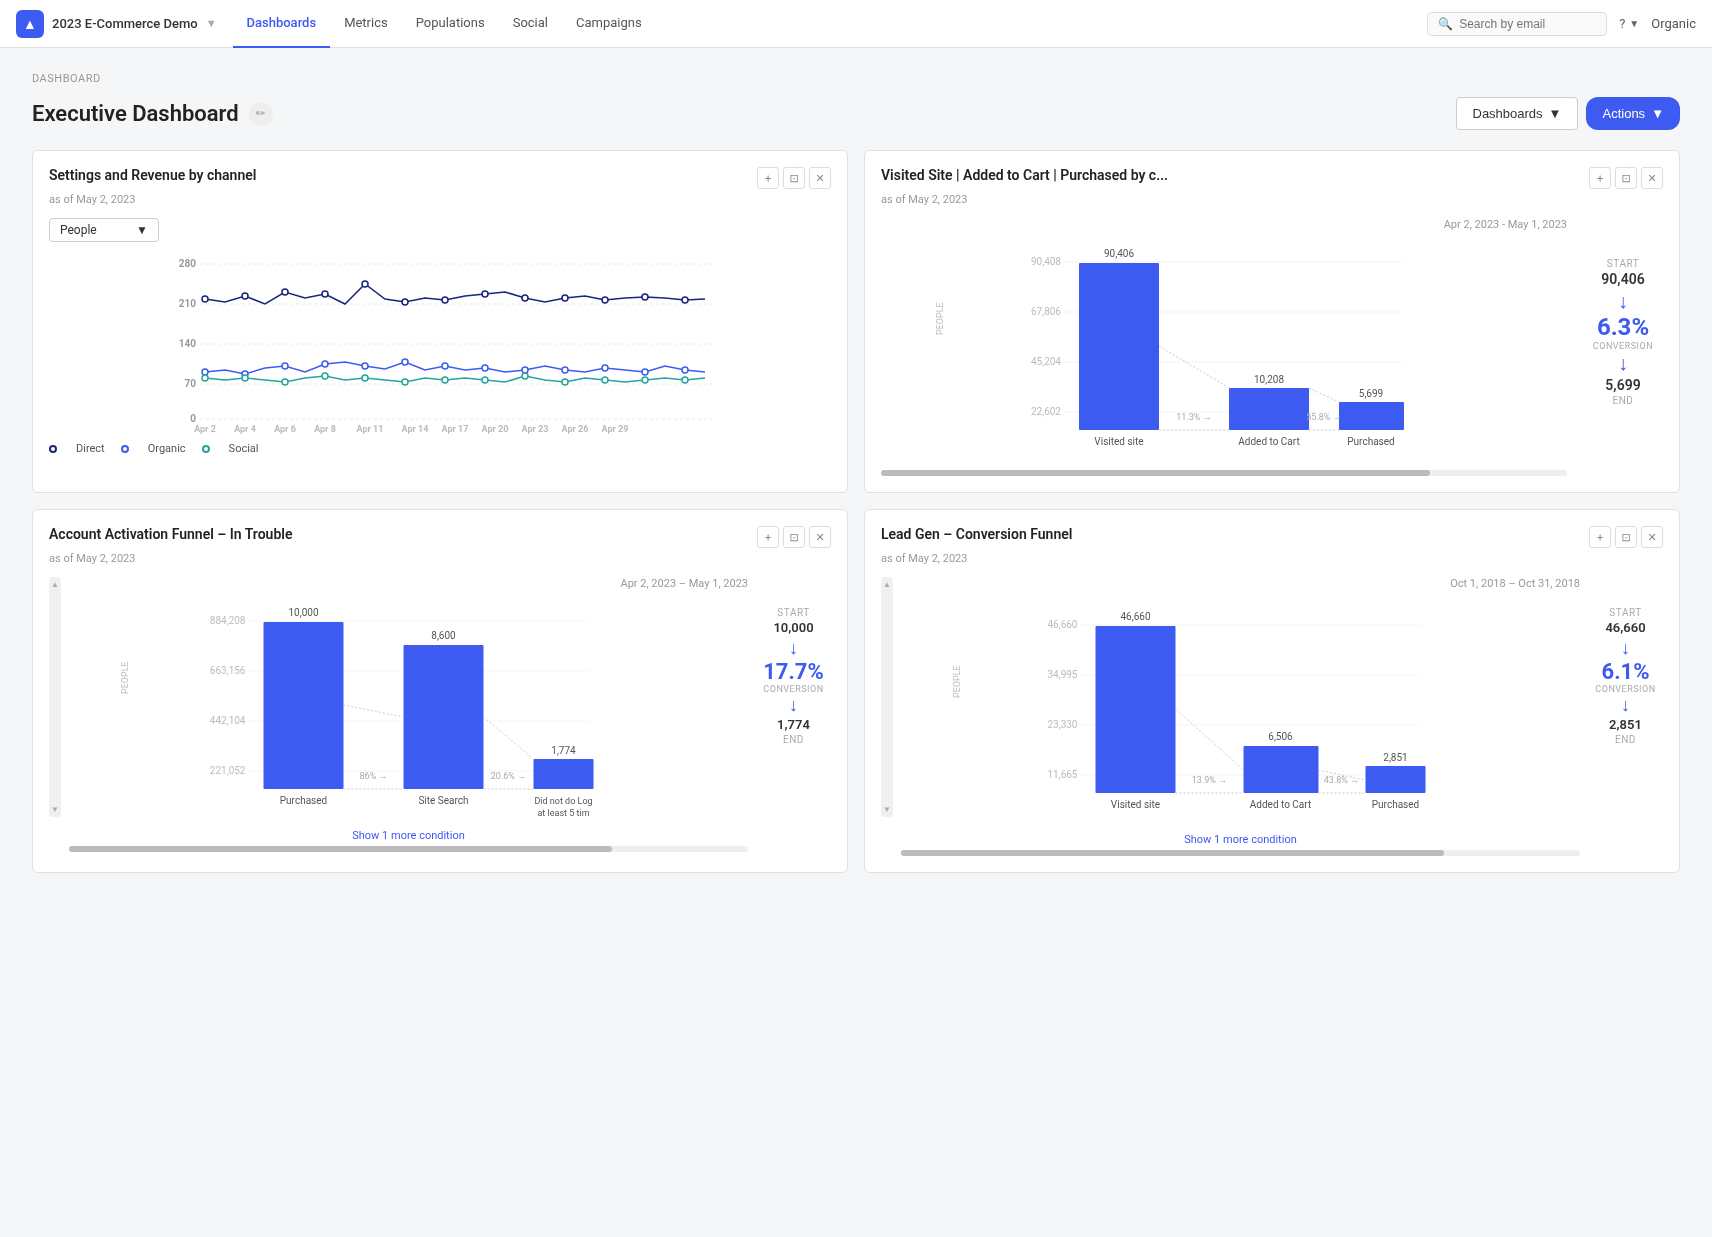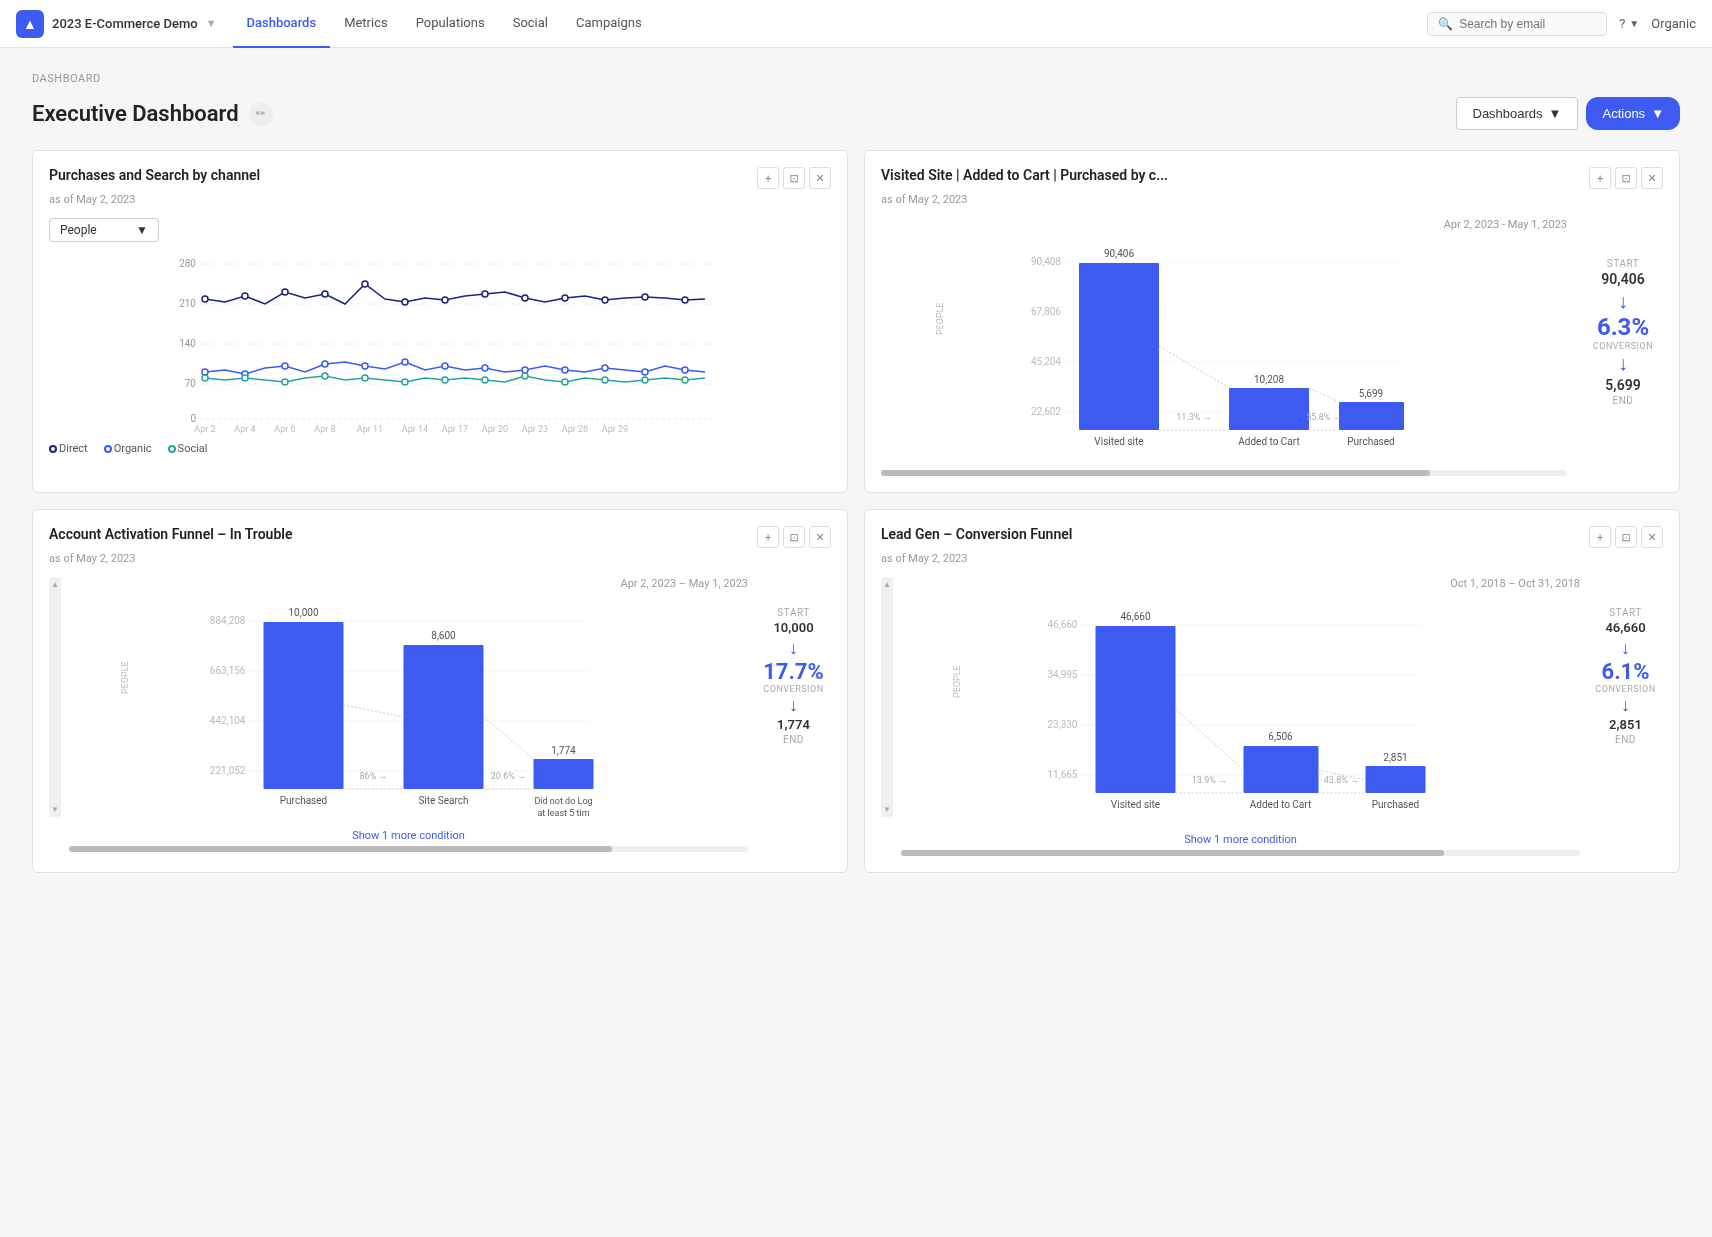--- a/index.html
+++ b/index.html
@@ -35,24 +35,24 @@
     .card { background: #fff; border: 1px solid #e0e0e0; border-radius: 6px; padding: 16px; position: relative; overflow: hidden; }
     .card-header { display: flex; justify-content: space-between; align-items: flex-start; margin-bottom: 4px; }
     .card-title { font-size: 14px; font-weight: 600; color: #222; }
     .card-date { font-size: 11px; color: #999; margin-bottom: 12px; }
     .card-icons { display: flex; gap: 4px; }
     .card-icon-btn { width: 22px; height: 22px; border: 1px solid #ddd; border-radius: 3px; display: flex; align-items: center; justify-content: center; cursor: pointer; color: #888; font-size: 11px; }
 
     
     .chart-area { position: relative; }
     .dropdown-select { border: 1px solid #ccc; border-radius: 4px; padding: 4px 10px; font-size: 12px; background: #fff; cursor: pointer; margin-bottom: 12px; display: flex; align-items: center; gap: 6px; width: 110px; justify-content: space-between; }
-    .line-chart-container { position: relative; height: 180px; width: 100%; }
+    .line-chart-container { position: relative; height: 180px; width: 100%; font-weight: bold; }
     .line-chart-svg { width: 100%; height: 100%; }
     .chart-legend { display: flex; gap: 16px; margin-top: 8px; font-size: 11px; color: #555; }
-    .legend-item { display: flex; align-items: center; gap: 2px; }
+    .legend-item { display: flex; align-items: center; gap: 19px; }
     .legend-dot { width: 8px; height: 8px; border-radius: 50%; border: 2px solid; background: white; }
     .axis-label { font-size: 10px; fill: #999; text-anchor: end; }
   </style>
 </head>
 <body>
 
 <nav class="nav">
   <div class="nav-logo">
     <div class="nav-logo-icon">▲</div>
     <span class="nav-brand">2023 E-Commerce Demo</span>
@@ -94,21 +94,21 @@
         <span>Actions</span>
         <span>▼</span>
       </button>
     </div>
   </div>
 
   <div class="dashboard-grid">
 
     <div class="card">
       <div class="card-header">
-        <span class="card-title">Purchases and Search by channel</span>
+        <span class="card-title">Settings and Revenue by channel</span>
         <div class="card-icons">
           <div class="card-icon-btn">+</div>
           <div class="card-icon-btn">⊡</div>
           <div class="card-icon-btn">✕</div>
         </div>
       </div>
       <div class="card-date">as of May 2, 2023</div>
       <div class="chart-area">
         <div class="dropdown-select">
           <span>People</span>

